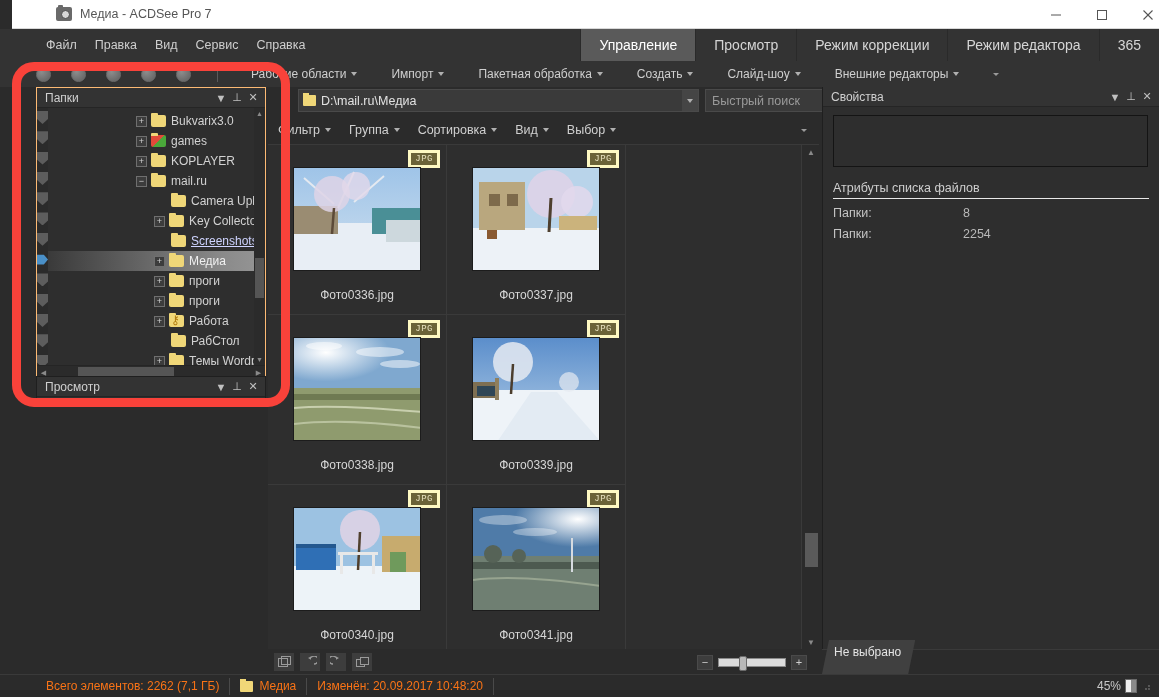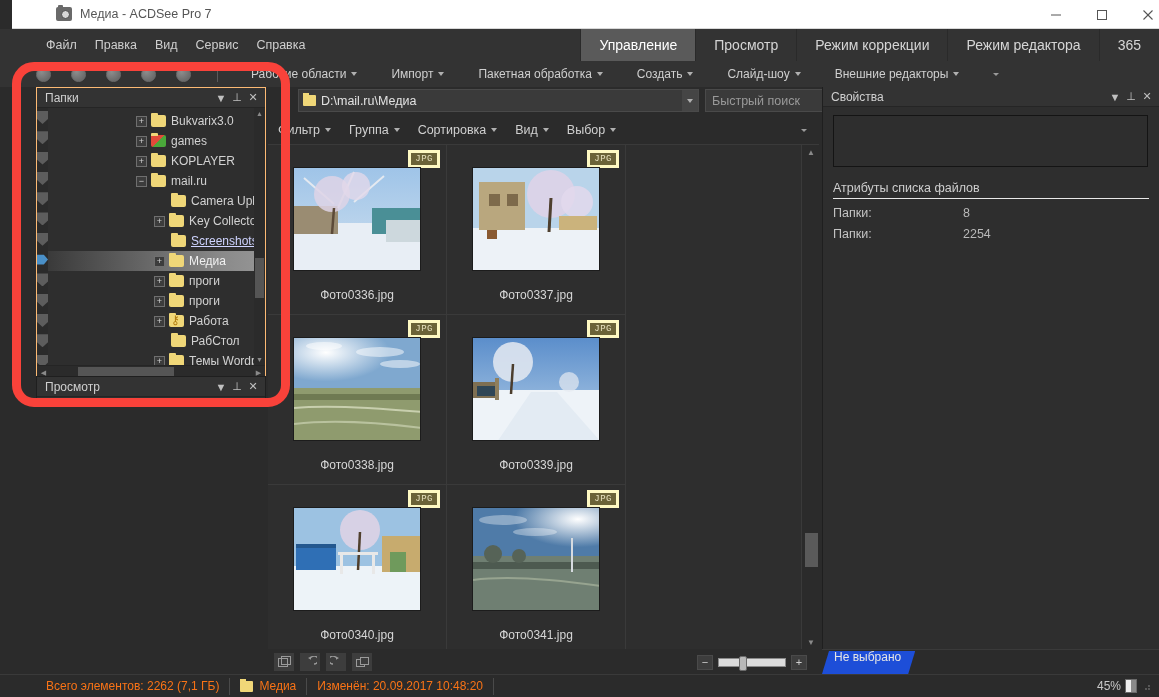--- a/index.html
+++ b/index.html
@@ -187,21 +187,21 @@
   .prop-rule { height: 1px; background: #e8e8e8; margin-top: 3px; }
   .prop-row { display: flex; margin-top: 7px; font-size: 12.5px; }
   .prop-key { width: 130px; color: #c4c4c4; }
   .prop-val { color: #b9b9b9; }
 
   .tabstrip {
     position: absolute; left: 822px; top: 649px; width: 337px; height: 25px;
     background: #2b2b2b; display: flex; align-items: flex-end; border-top: 1px solid #3a3a3a;
   }
   .seltab {
-    height: 23px; padding: 0 14px 11px 12px; background: #1d4ed8; color: #e4e4e4; font-size: 12px;
+    height: 34px; padding: 0 14px 11px 12px; background: #404040; color: #e4e4e4; font-size: 12px;
     display: flex; align-items: center;
     clip-path: polygon(7px 0, 100% 0, calc(100% - 7px) 100%, 0 100%);
   }
 
   
   .statusbar {
     position: absolute; left: 0; bottom: 0; width: 1159px; height: 23px;
     background: #2b2b2b; border-top: 1px solid #3a3a3a; display: flex; align-items: center;
   }
   .sb-cell { display: flex; align-items: center; gap: 6px; padding: 0 10px; height: 17px; font-size: 12px; color: #f97316; border-right: 1px solid #4a4a4a; }

